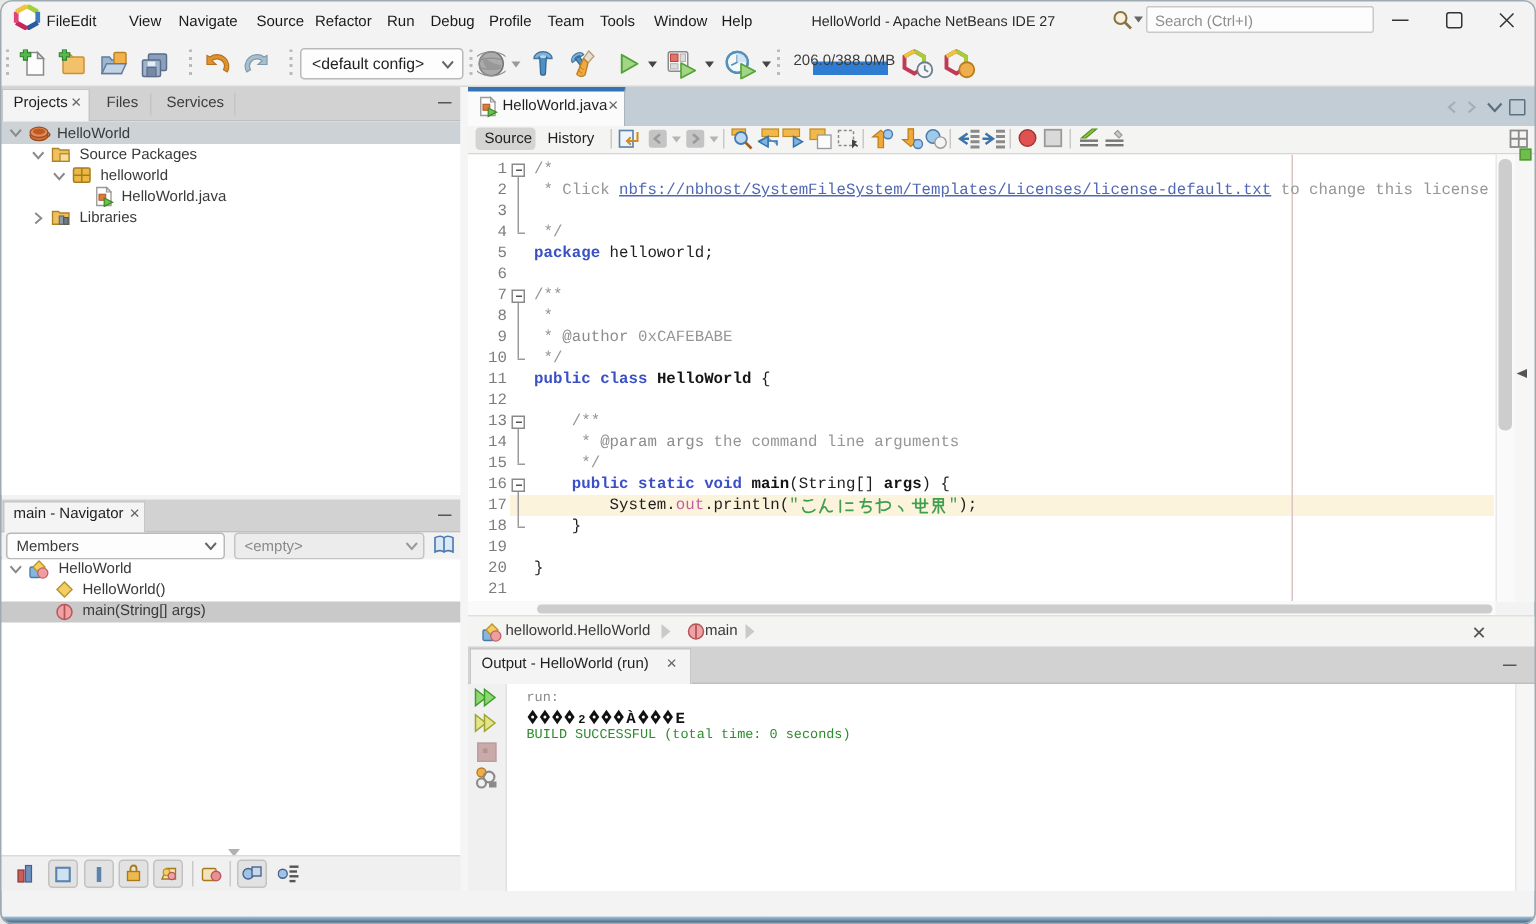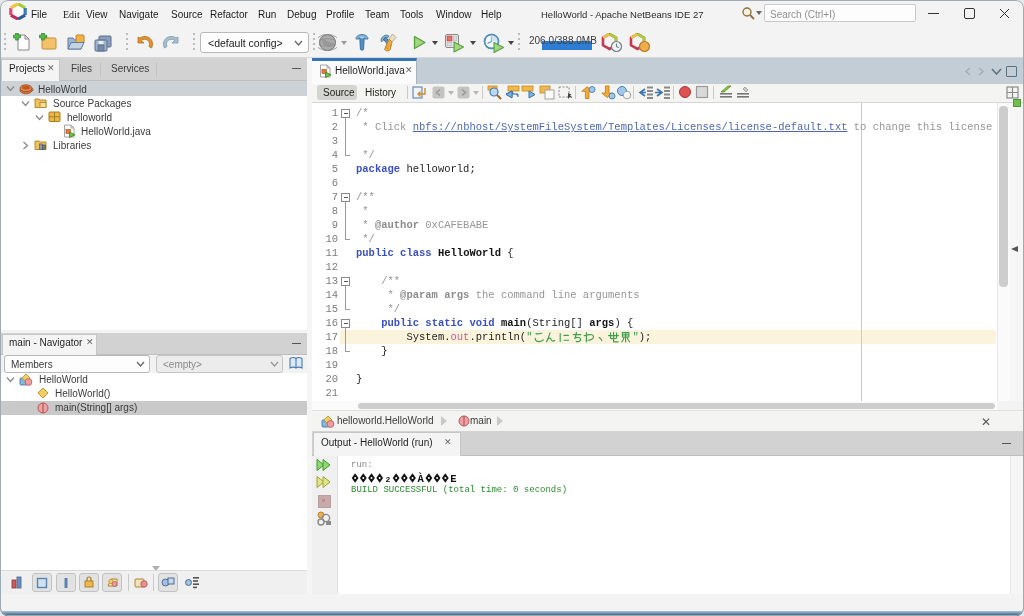--- a/index.html
+++ b/index.html
@@ -10,21 +10,21 @@
   .mono{font-family:"Liberation Mono",monospace;}
   .t115{font-size:10px;color:#3a3a3a;line-height:14px;}
   .gray-tab-row{background:#d2d2d2;border-bottom:1px solid #bfbfbf;box-sizing:border-box;}
   .wtab{background:#f4f4f4;border:1px solid #c6c6c6;border-bottom:none;box-sizing:border-box;}
   .sep-v{width:1px;background:#c9c9c9;}
   svg{display:block;}
   #ed-code{font-family:"Liberation Mono",monospace;font-size:10.5px;line-height:14px;color:#1e1e1e;}
   .cl{position:absolute;left:44px;height:14px;white-space:pre;}
   .ln{position:absolute;left:0;width:26px;height:14px;text-align:right;color:#7c7c7c;}
   .cm{color:#969696;}
-  .cmb{color:#8c8c8c;font-weight:bold;}
+  .cmb{color:#8c8c8c;font-weight:normal;}
   .lk{color:#5068b4;text-decoration:underline;}
   .kw{color:#3b50c4;font-weight:bold;}
   .bd{font-weight:bold;color:#151515;}
   .fld{color:#c85a9f;}
   .st{color:#3f9e4f;}
   .fb{position:absolute;left:29px;width:9px;height:9px;border:1px solid #8a8a8a;background:#fff;box-sizing:border-box;}
   .fm{position:absolute;left:1.5px;top:3px;width:4px;height:1px;background:#555;}
 
 </style>
 </head>
@@ -38,21 +38,21 @@
     <path d="M9,0.9 L16.2,4.9" stroke="#a6ce39"></path>
     <path d="M16.2,4.9 L16.2,12.1" stroke="#3b7bbf"></path>
     <path d="M16.2,12.1 L9,16.1" stroke="#2a5b9e"></path>
     <path d="M9,16.1 L1.8,12.1" stroke="#c2285a"></path>
     <path d="M1.8,12.1 L1.8,4.9" stroke="#e0447c"></path>
     <path d="M1.8,4.9 L9,0.9" stroke="#f0c33c"></path>
   </g>
 </svg>
 <div class="ab" id="menubar" style="left:0;top:9px;height:20px;font-size:10px;color:#1a1a1a;">
   <span class="ab" style="left:31px;">File</span>
-  <span class="ab" style="left:63px;font-family:Liberation Serif, serif;">Edit</span>
+  <span class="ab" style="left:47px;">Edit</span>
   <span class="ab" style="left:86px;">View</span>
   <span class="ab" style="left:119px;">Navigate</span>
   <span class="ab" style="left:171px;">Source</span>
   <span class="ab" style="left:210px;">Refactor</span>
   <span class="ab" style="left:258px;">Run</span>
   <span class="ab" style="left:287px;">Debug</span>
   <span class="ab" style="left:326px;">Profile</span>
   <span class="ab" style="left:365px;">Team</span>
   <span class="ab" style="left:400px;">Tools</span>
   <span class="ab" style="left:436px;">Window</span>

